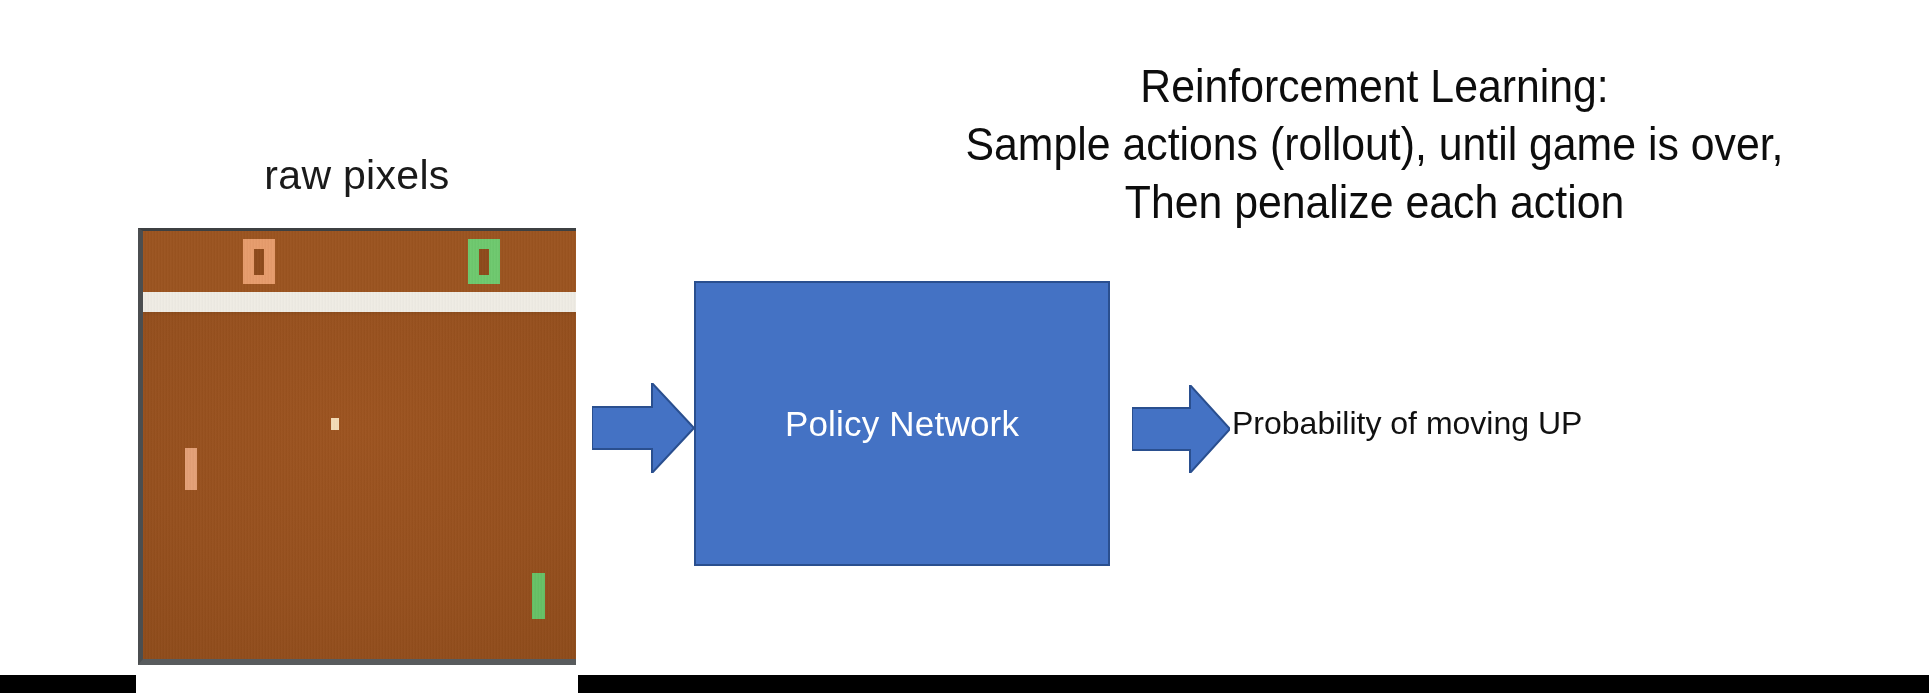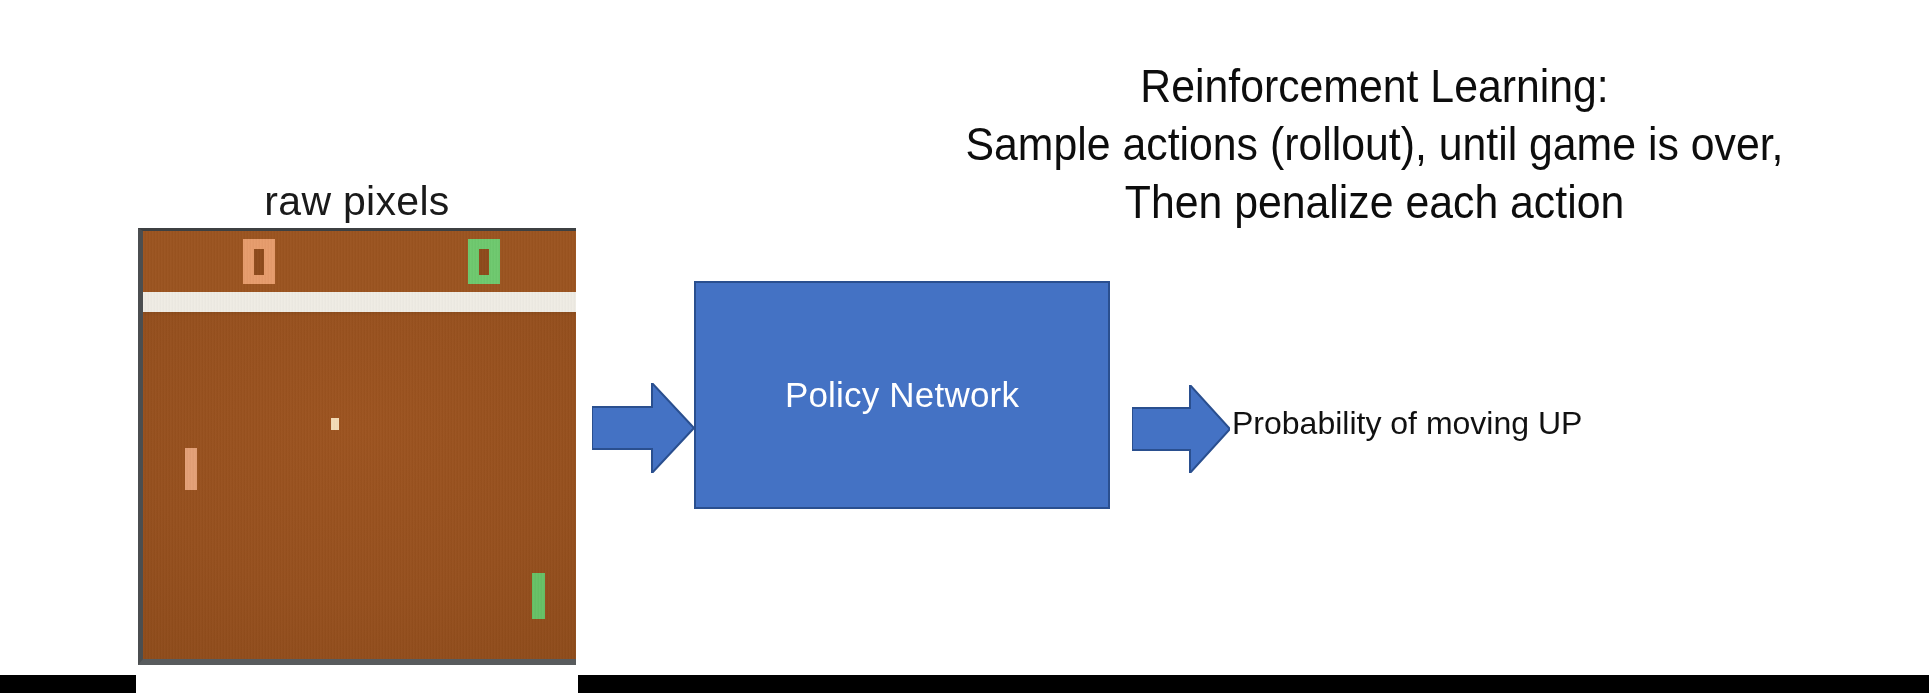--- a/index.html
+++ b/index.html
@@ -24,21 +24,20 @@
     position: absolute;
     left: 138px;
     top: 152px;
     width: 438px;
     text-align: center;
     font-family: "Liberation Sans", sans-serif;
     font-size: 41px;
     color: #1a1a1a;
     letter-spacing: 0.3px;
     white-space: nowrap;
-    margin-top: 26px;
   }
 
   
   #pong-frame {
     position: absolute;
     left: 138px;
     top: 228px;
     width: 438px;
     height: 437px;
     background: #8a4516;
@@ -141,21 +140,21 @@
     position: absolute;
   }
   .block-arrow svg { display: block; }
 
   
   #policy-box {
     position: absolute;
     left: 694px;
     top: 281px;
     width: 416px;
-    height: 228px;
+    height: 285px;
     background: #4472c4;
     border: 2px solid #2a4f8f;
     box-sizing: border-box;
     display: flex;
     align-items: center;
     justify-content: center;
   }
   #policy-box-label {
     color: #ffffff;
     font-family: "Liberation Sans", sans-serif;

